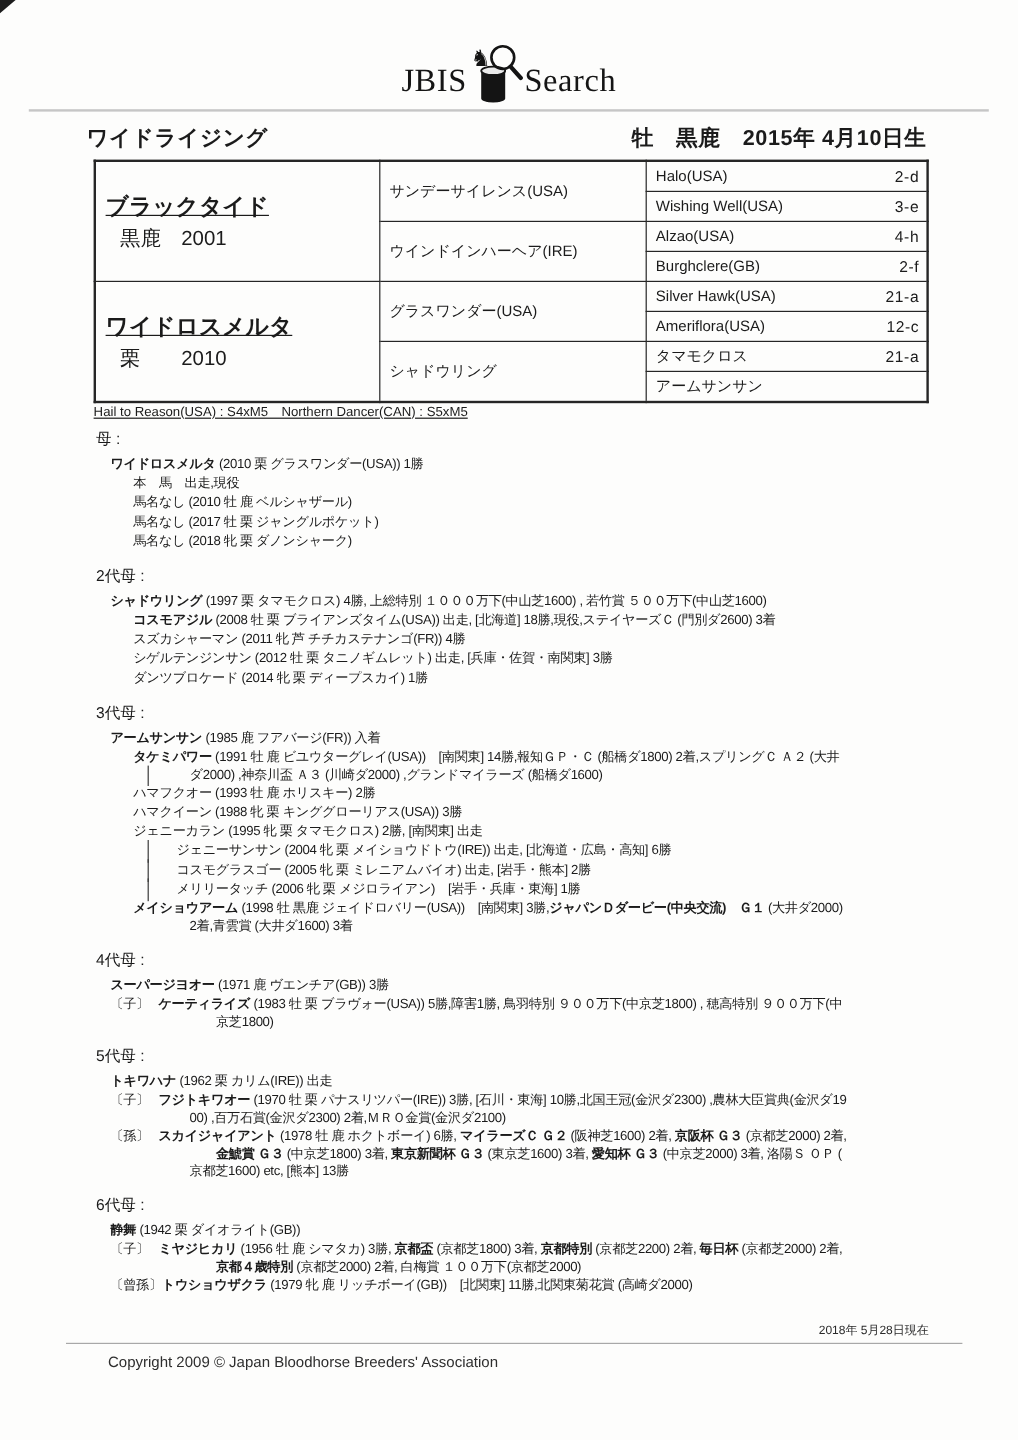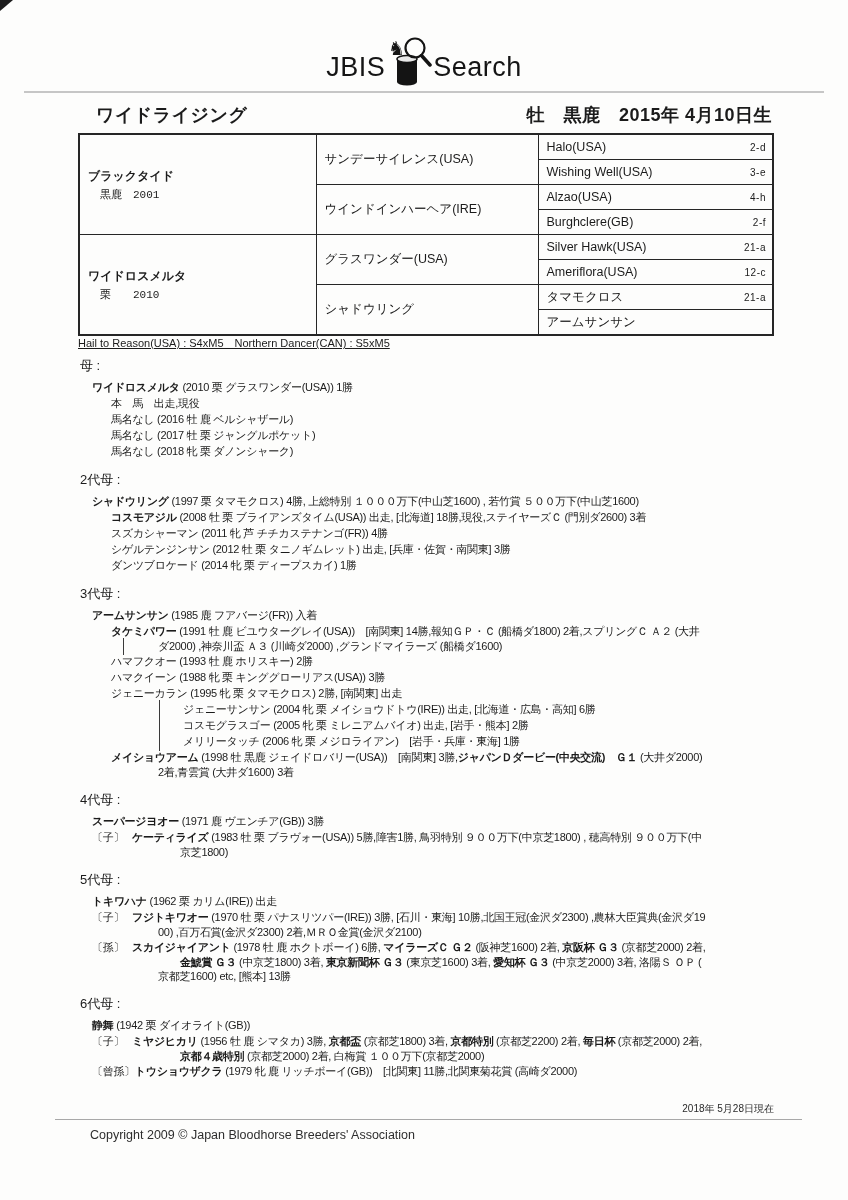--- a/index.html
+++ b/index.html
@@ -6,49 +6,49 @@
   body{
     width:848px;height:1200px;position:relative;background:#fdfdfc;
     font-family:"Liberation Sans","DejaVu Sans",sans-serif;color:#1b1b1b;
     overflow:hidden;
   }
   .scan-corner{position:absolute;top:0;left:0;width:0;height:0;
     border-top:11px solid #1c1c1c;border-right:13px solid transparent;}
   
   .logo{position:absolute;top:34px;left:0;right:0;height:54px;
     display:flex;justify-content:center;align-items:flex-end;}
-  .logo .lt{font-family:Liberation Sans, sans-serif;
+  .logo .lt{font-family:Liberation Serif, serif;
     font-size:27px;color:#151515;padding-bottom:5px;letter-spacing:.5px;}
   .logo svg{margin:0 1px -1px 3px;}
   .rule-top{position:absolute;top:91px;left:24px;right:24px;height:2px;background:#c6c6c6;}
   
-  .titlebar{position:absolute;left:96px;right:76px;top:103px;
+  .titlebar{position:absolute;left:72px;right:76px;top:103px;
     display:flex;justify-content:space-between;align-items:flex-start;
     font-size:18px;font-weight:bold;letter-spacing:.5px;white-space:pre;}
   
   table.ped{position:absolute;left:78px;top:133px;width:694px;
     border-collapse:collapse;table-layout:fixed;border:2px solid #262626;}
   table.ped td{border:1px solid #262626;height:24px;padding:0 6px 0 8px;
     font-size:12.5px;vertical-align:middle;overflow:hidden;white-space:pre;margin-left:43px;}
-  td.c1 .nm{font-weight:bold;font-size:12px;}
-  td.c1 .sub{padding-left:12px;margin-top:2px;font-size:11px;font-family:Liberation Mono, monospace;}
+  td.c1 .nm{font-weight:bold;font-size:19px;text-decoration:underline;}
+  td.c1 .sub{padding-left:12px;margin-top:2px;font-size:17px;}
   .g3wrap{display:flex;justify-content:space-between;align-items:center;}
-  .fn{font-size:10px;letter-spacing:.5px;flex:none;padding-left:4px;}
+  .fn{font-size:13px;letter-spacing:.5px;flex:none;padding-left:4px;}
   
   .inbreeding{position:absolute;left:78px;top:336px;font-size:11px;white-space:pre;text-decoration:underline;}
   
   #sections{position:absolute;left:0;top:357px;right:0;}
   .sec + .sec{margin-top:12px;}
   .sec-h{font-size:13px;margin:0 0 5px 80px;white-space:pre;}
   .pl{position:relative;line-height:15px;margin-bottom:1px;font-size:11px;
     white-space:pre;letter-spacing:-0.3px;}
   .pl.cont{line-height:13px;}
   .i1{padding-left:92px;}
   .i2{padding-left:111px;}
-  .i3{padding-left:147px;margin-left:36px;}
+  .i3{padding-left:147px;}
   .iL{padding-left:92px;}
   .ic{padding-left:158px;}
   .icc{padding-left:180px;}
   .pl.bar::before{content:"";position:absolute;left:123px;top:-2px;bottom:-2px;
     width:1px;background:#3a3a3a;}
   .b{font-weight:bold;}
   .lab{display:inline-block;min-width:40px;}
   
   .asof{position:absolute;right:74px;top:1102px;font-size:10px;color:#2a2a2a;}
   .rule-bot{position:absolute;left:55px;right:46px;top:1119px;height:1px;background:#a8a8a8;}
@@ -118,21 +118,21 @@
     </tbody>
 </table>
 
 <div class="inbreeding">Hail to Reason(USA) : S4xM5　Northern Dancer(CAN) : S5xM5</div>
 
 <div id="sections">
     <div class="sec">
       <div class="sec-h">母 :</div>
       <div class="pl i1"><span class="b">ワイドロスメルタ</span><span> (2010 栗 グラスワンダー(USA)) 1勝</span></div>
       <div class="pl i2"><span>本　馬　出走,現役</span></div>
-      <div class="pl i2"><span>馬名なし (2016 牡 鹿 ベルシャザール)</span></div>
+      <div class="pl i2"><span>馬名なし (2010 牡 鹿 ベルシャザール)</span></div>
       <div class="pl i2"><span>馬名なし (2017 牡 栗 ジャングルポケット)</span></div>
       <div class="pl i2"><span>馬名なし (2018 牝 栗 ダノンシャーク)</span></div>
     </div>
     <div class="sec">
       <div class="sec-h">2代母 :</div>
       <div class="pl i1"><span class="b">シャドウリング</span><span> (1997 栗 タマモクロス) 4勝, 上総特別 １０００万下(中山芝1600) , 若竹賞 ５００万下(中山芝1600)</span></div>
       <div class="pl i2"><span class="b">コスモアジル</span><span> (2008 牡 栗 ブライアンズタイム(USA)) 出走, [北海道] 18勝,現役,ステイヤーズＣ (門別ダ2600) 3着</span></div>
       <div class="pl i2"><span>スズカシャーマン (2011 牝 芦 チチカステナンゴ(FR)) 4勝</span></div>
       <div class="pl i2"><span>シゲルテンジンサン (2012 牡 栗 タニノギムレット) 出走, [兵庫・佐賀・南関東] 3勝</span></div>
       <div class="pl i2"><span>ダンツブロケード (2014 牝 栗 ディープスカイ) 1勝</span></div>

